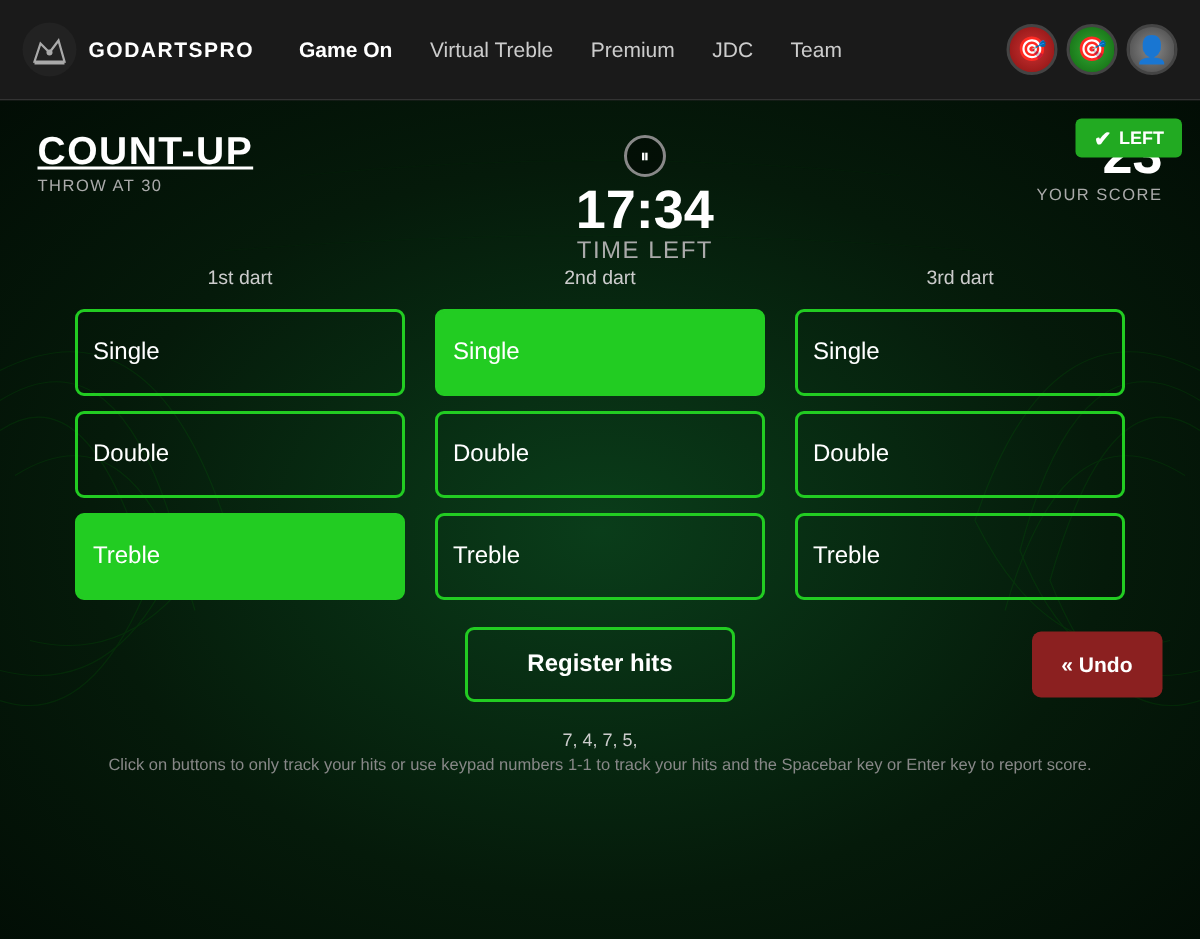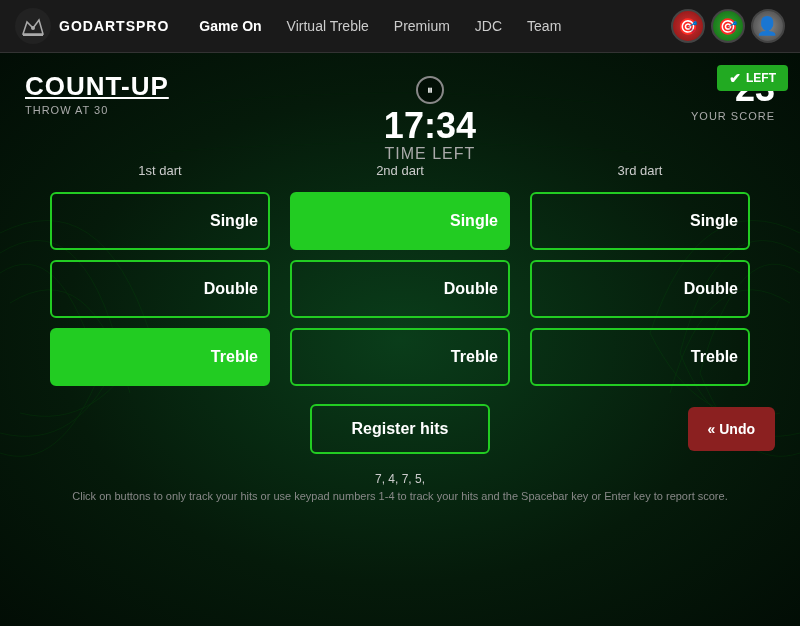--- a/index.html
+++ b/index.html
@@ -1,21 +1,21 @@
 <!DOCTYPE html>
 <html><head>
   <meta charset="utf-8">
   <style>
     * { box-sizing: border-box; margin: 0; padding: 0; }
     body { width: 800px; height: 626px; overflow: hidden; font-family: Arial, sans-serif; background: #111; }
 
     
     .navbar {
       background: #1a1a1a;
-      height: 53px;
+      height: 67px;
       display: flex;
       align-items: center;
       padding: 0 15px;
       border-bottom: 1px solid #333;
     }
     .nav-logo {
       display: flex;
       align-items: center;
       gap: 8px;
       margin-right: 30px;
@@ -214,23 +214,23 @@
       margin-bottom: 4px;
     }
     .dart-btn {
       width: 100%;
       padding: 18px 10px;
       border-radius: 6px;
       border: 2px solid #22cc22;
       background: transparent;
       color: white;
       font-size: 16px;
-      font-weight: bold;
+      font-weight: normal;
       cursor: pointer;
-      text-align: right;
+      text-align: left;
       transition: background 0.15s;
     }
     .dart-btn.active {
       background: #22cc22;
       color: white;
     }
 
     
     .action-row {
       display: flex;
@@ -389,16 +389,16 @@
     </div>
   </div>
 
   <div class="action-row">
     <button class="register-btn">Register hits</button>
     <button class="undo-btn">« Undo</button>
   </div>
 
   <div class="footer-text">
     <div class="footer-numbers">7, 4, 7, 5,</div>
-    <div class="footer-hint">Click on buttons to only track your hits or use keypad numbers 1-4 to track your hits and the Spacebar key or Enter key to report score.</div>
+    <div class="footer-hint">Click on buttons to only track your hits or use keypad numbers 1-1 to track your hits and the Spacebar key or Enter key to report score.</div>
   </div>
 
 </div>
 
 </body></html>

